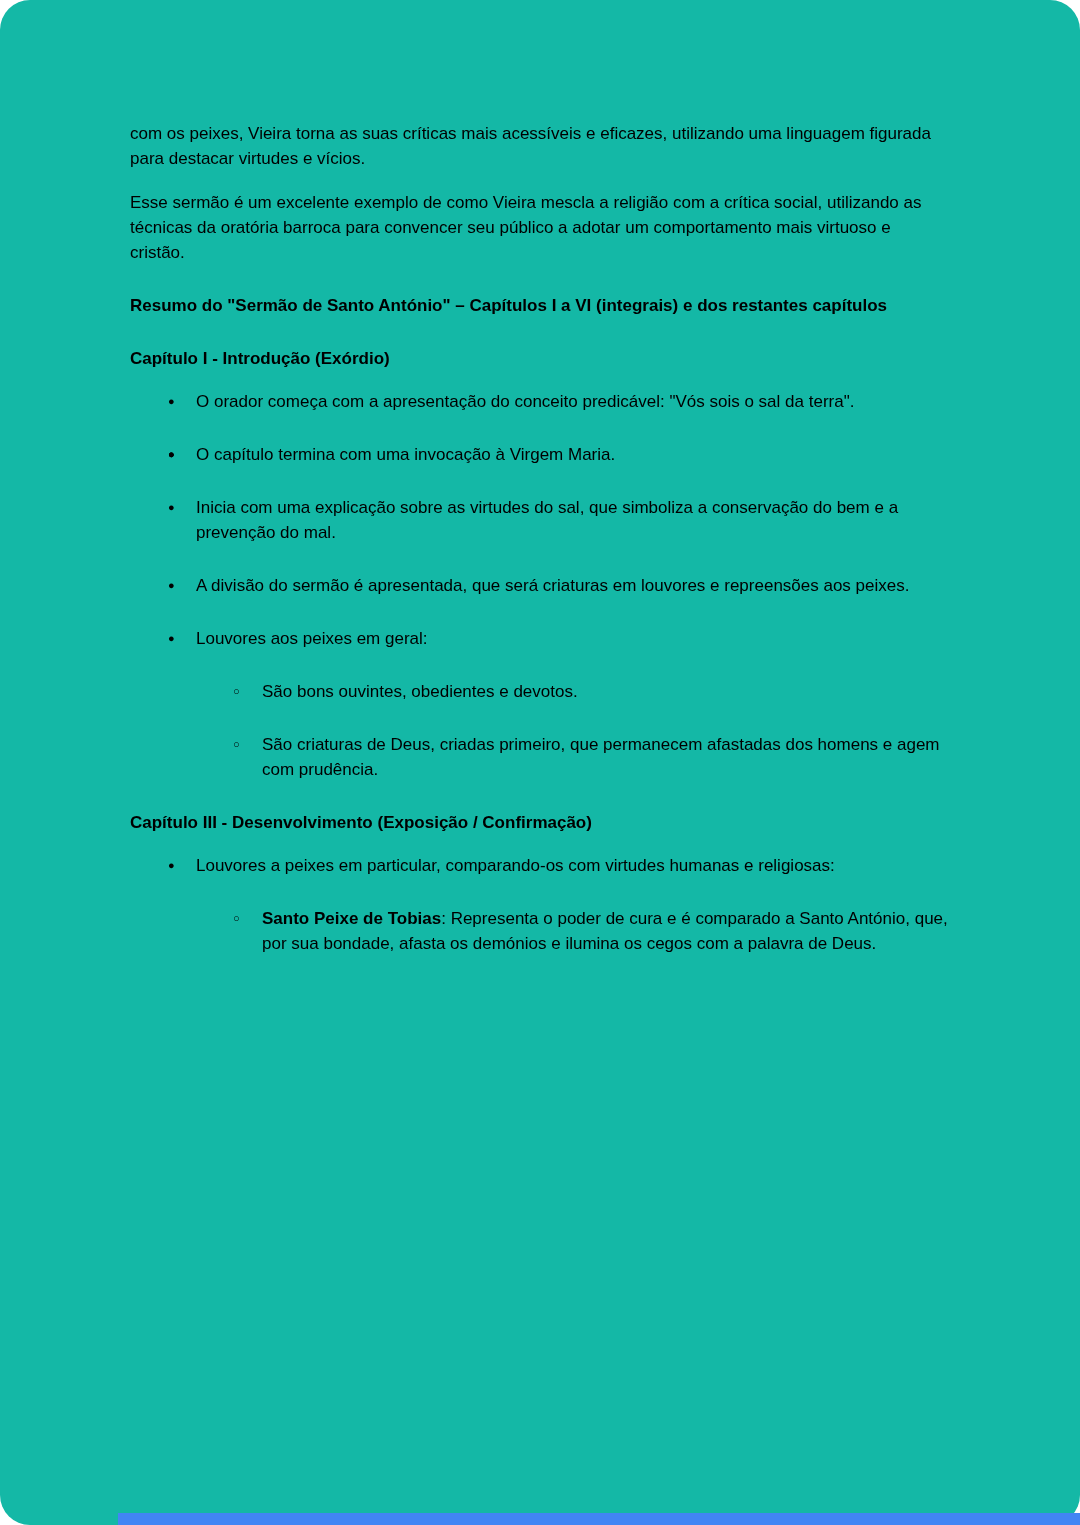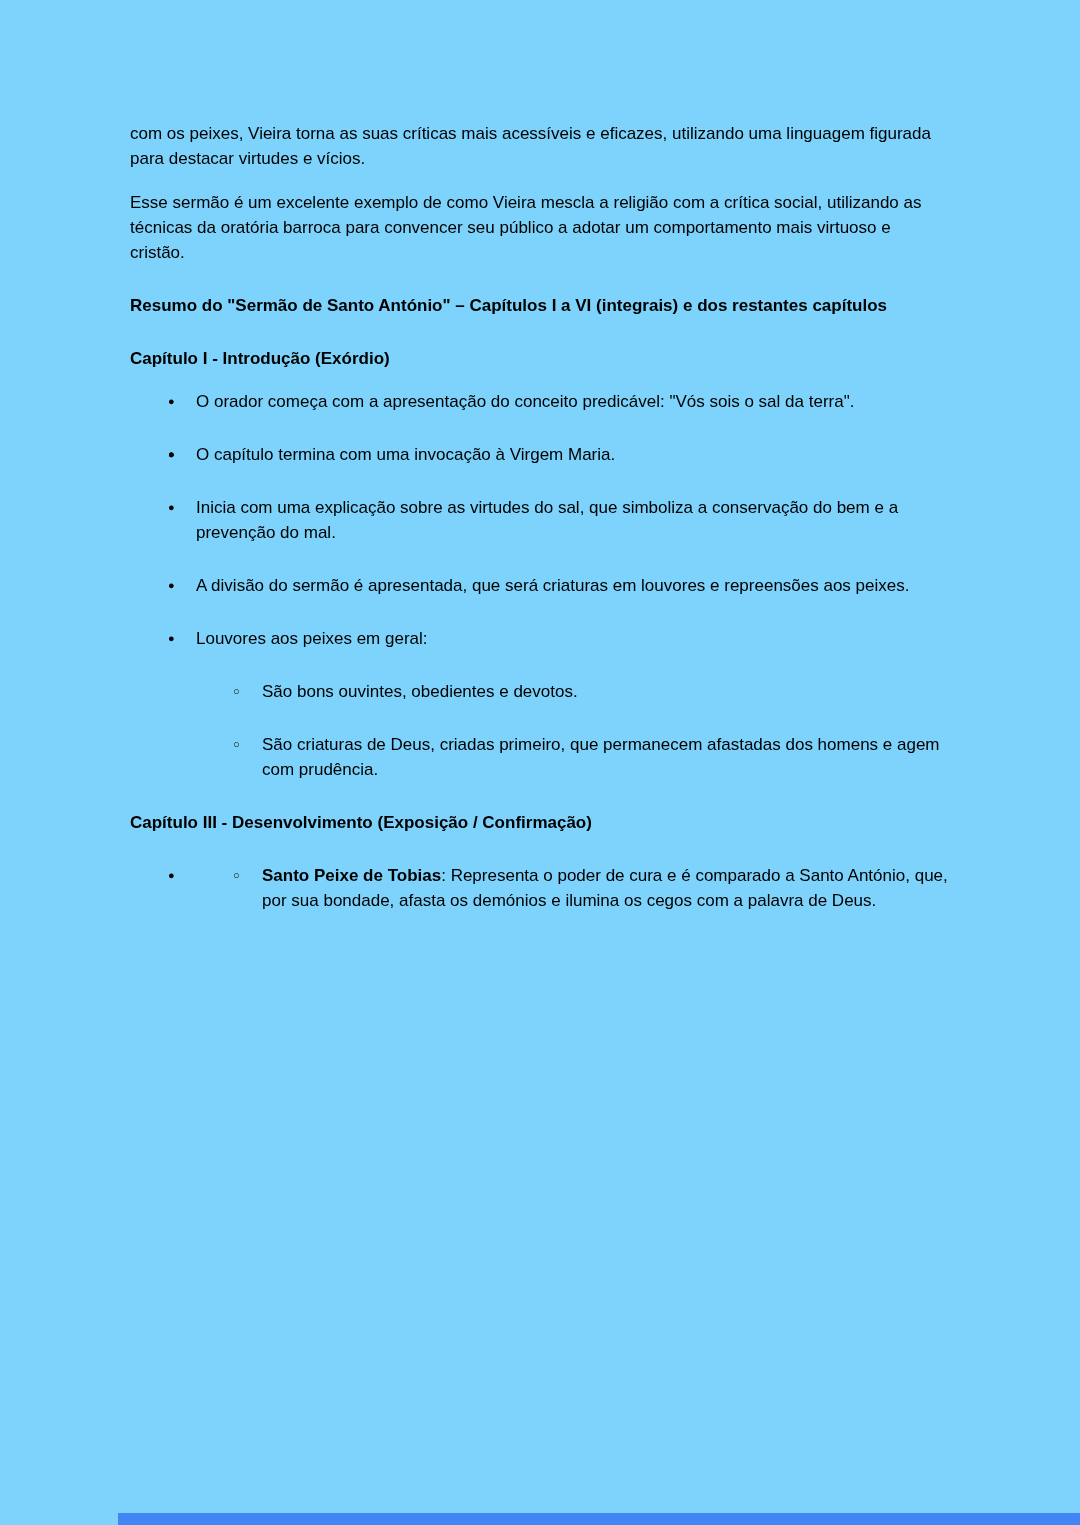--- a/index.html
+++ b/index.html
@@ -11,21 +11,22 @@
     width: 1080px;
     height: 1525px;
     position: relative;
     overflow: hidden;
     font-family: "Liberation Sans", sans-serif;
     color: #000000;
   }
   .page {
     position: absolute;
     inset: 0;
-    background: #7dd3fc;
+    background: #14b8a6;
+    border-radius: 30px;
   }
   .content {
     position: absolute;
     left: 130px;
     top: 121px;
     width: 820px;
     font-size: 17px;
     line-height: 25px;
   }
   p.para {
@@ -120,20 +121,21 @@
         <span class="marker">○</span>
         <span>São criaturas de Deus, criadas primeiro, que permanecem afastadas dos homens e agem com prudência.</span>
       </li>
     </ul>
 
     <h3 class="section-heading">Capítulo III - Desenvolvimento (Exposição / Confirmação)</h3>
 
     <ul class="bullets">
       <li class="l1">
         <span class="marker">●</span>
+        <span>Louvores a peixes em particular, comparando-os com virtudes humanas e religiosas:</span>
       </li>
       <li class="l2">
         <span class="marker">○</span>
         <span><b>Santo Peixe de Tobias</b><span>: Representa o poder de cura e é comparado a Santo António, que, por sua bondade, afasta os demónios e ilumina os cegos com a palavra de Deus.</span></span>
       </li>
     </ul>
 
   </div>
 
   <div class="blue-bar"></div>

